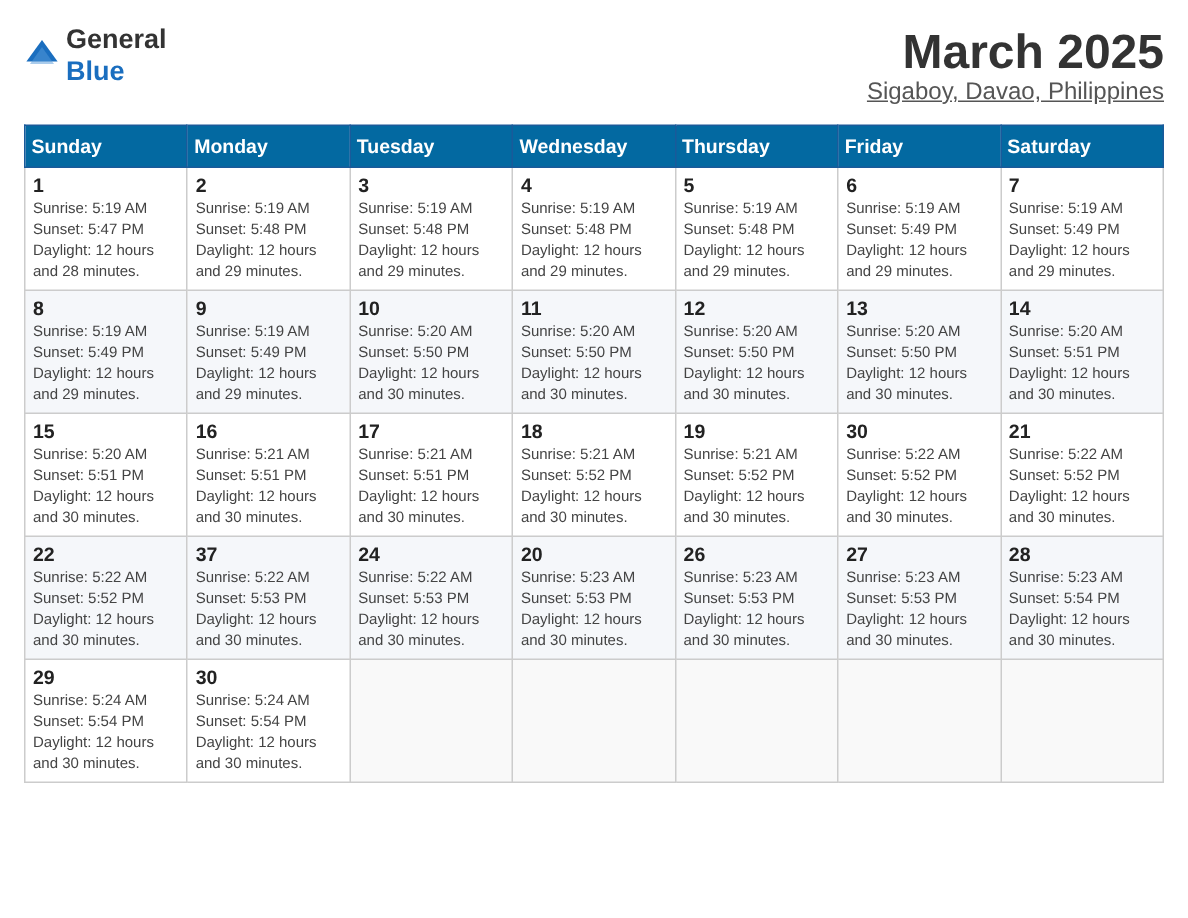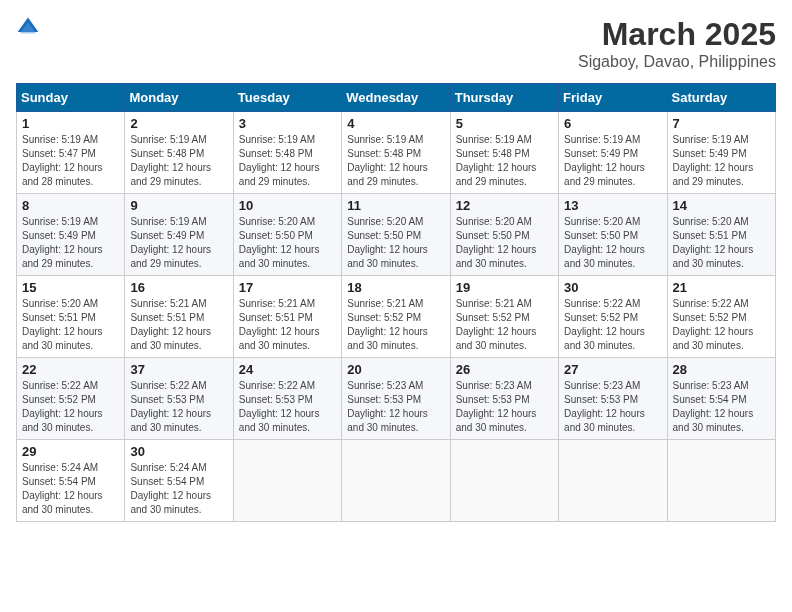--- a/index.html
+++ b/index.html
@@ -29,20 +29,21 @@
       text-align: right;
     }
     .month-title {
       font-size: 32px;
       font-weight: bold;
       color: #333;
     }
     .location-subtitle {
       font-size: 16px;
       color: #555;
+      text-decoration: underline;
     }
     .calendar-table {
       width: 100%;
       border-collapse: collapse;
       border: 1px solid #ccc;
     }
     .calendar-table th {
       background-color: #0369a1;
       color: #fff;
       font-size: 13px;
@@ -82,20 +83,24 @@
   </style>
 </head>
 <body>
 
 <div class="header-area">
   <div class="logo">
     <svg class="logo-icon" viewBox="0 0 30 30" xmlns="http://www.w3.org/2000/svg">
       <polygon points="15,2 28,20 2,20" fill="#1a6ebf"></polygon>
       <polygon points="15,8 25,22 5,22" fill="#5599d9" opacity="0.5"></polygon>
     </svg>
+    <div>
+      <span style="font-size:18px;font-weight:bold;color:#333;">General</span><br>
+      <span style="font-size:18px;font-weight:bold;color:#1a6ebf;">Blue</span>
+    </div>
   </div>
   <div class="title-area">
     <div class="month-title">March 2025</div>
     <div class="location-subtitle">Sigaboy, Davao, Philippines</div>
   </div>
 </div>
 
 <table class="calendar-table">
   <thead>
     <tr>

